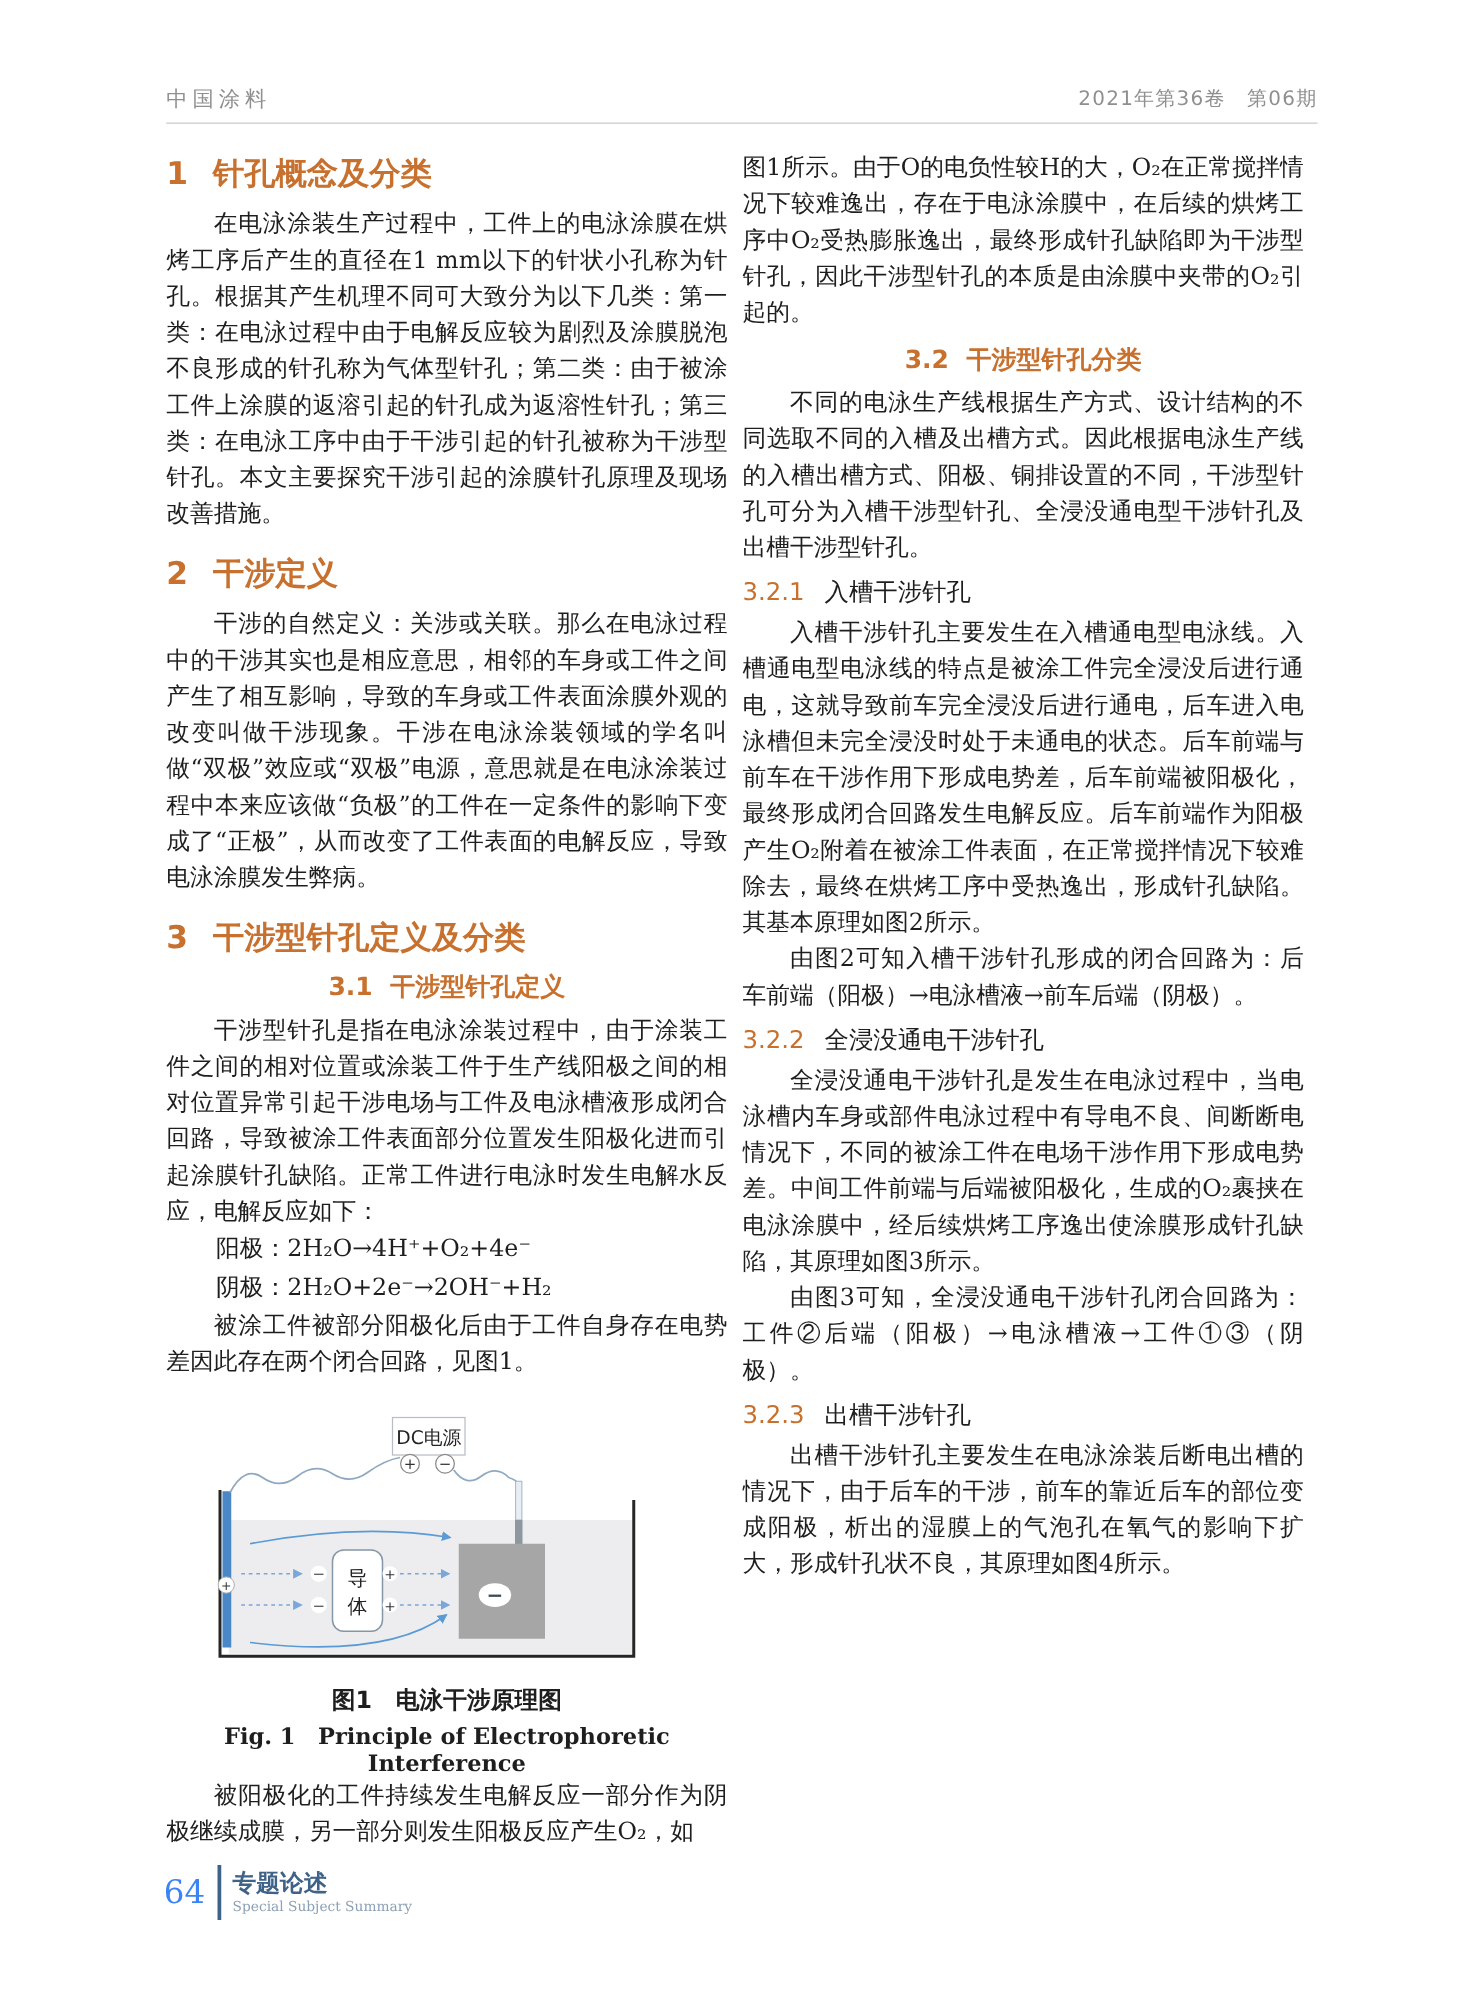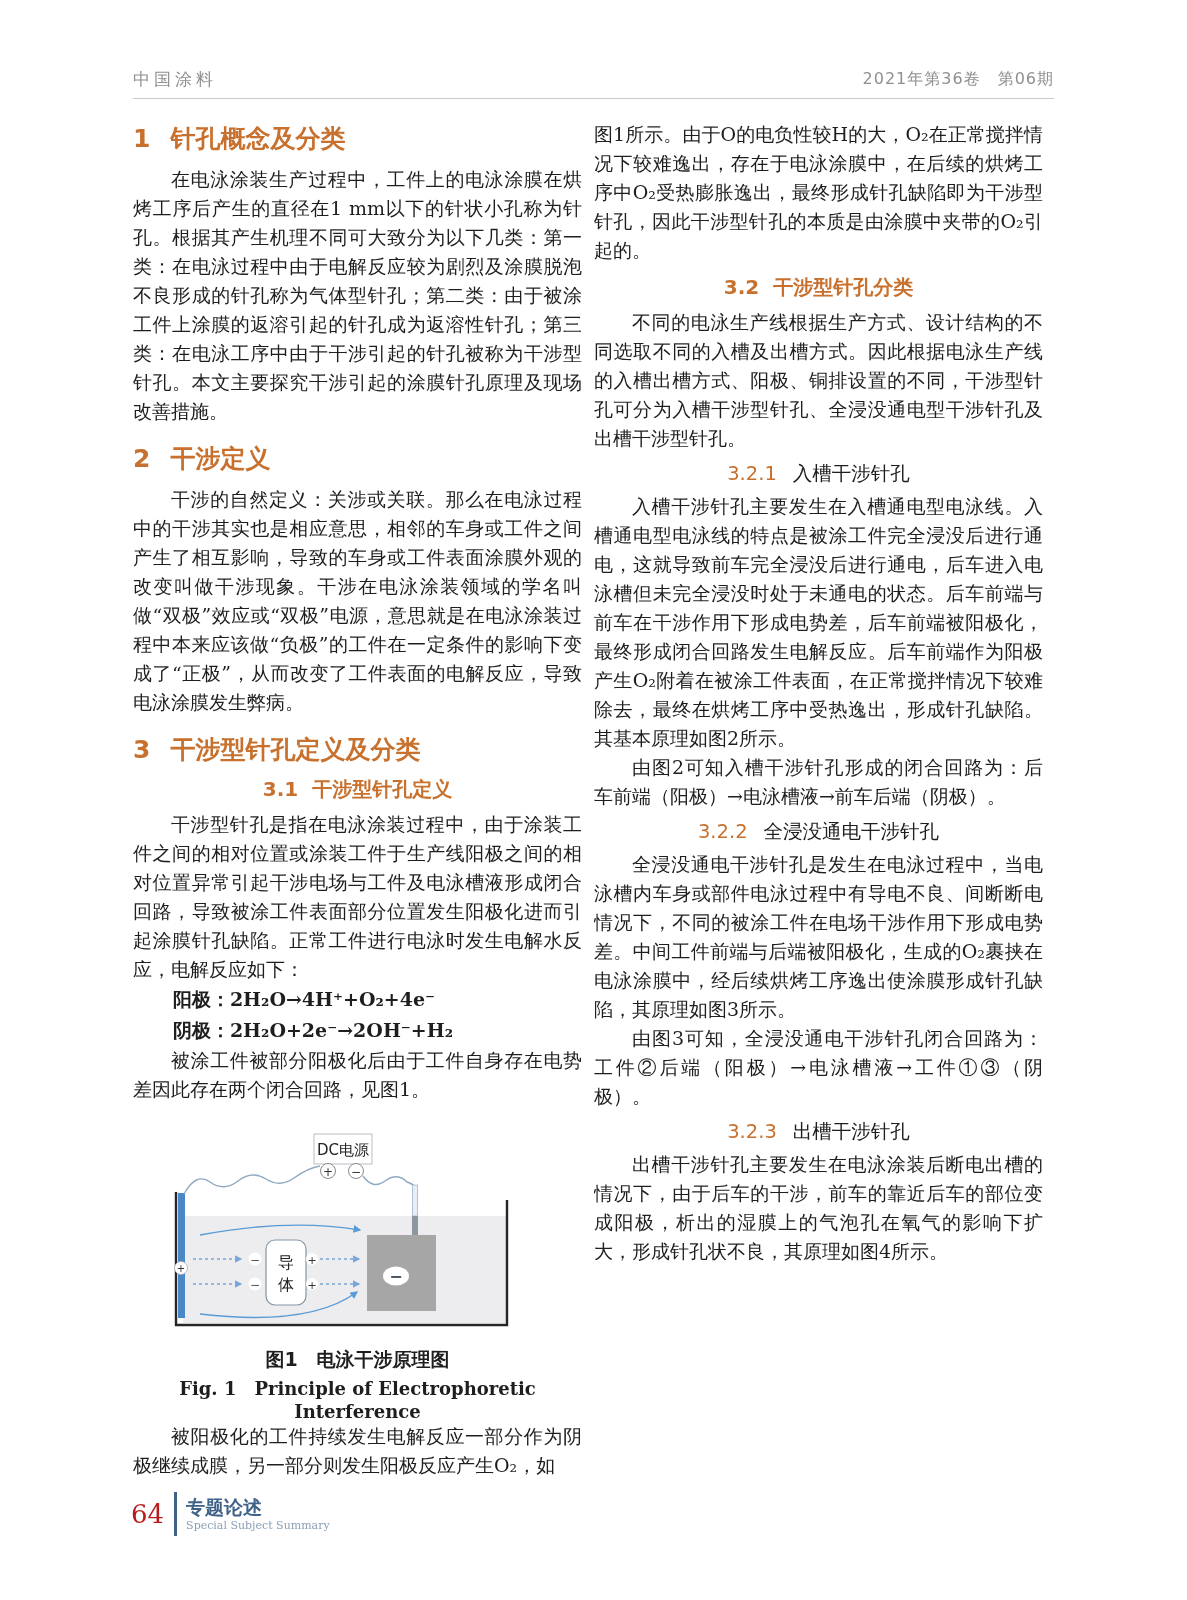--- a/index.html
+++ b/index.html
@@ -12,32 +12,32 @@
   .issue{font-size:16px;color:#8f8f8f;letter-spacing:1px;}
   .content{position:absolute;top:120px;left:133px;display:flex;gap:12px;}
   .col{width:449px;height:1360px;overflow:hidden;}
   h1{font-family:"DejaVu Sans","Liberation Sans",sans-serif;font-size:25px;font-weight:bold;
      color:#c8702d;margin:16px 0 10px 0;}
   h1.first{margin-top:2px;}
   h1 .hnum{margin-right:20px;}
   h2{font-family:"DejaVu Sans","Liberation Sans",sans-serif;font-size:20px;font-weight:bold;
      color:#c8702d;margin:9px 0 7px 0;text-align:center;}
   h2 .hnum{margin-right:14px;}
-  h3{font-size:19.5px;font-weight:normal;color:#1e1e1e;margin:7px 0 5px 0;text-align:center;}
+  h3{font-size:19.5px;font-weight:normal;color:#1e1e1e;margin:7px 0 5px 0;}
   h3 .hnum{font-family:"DejaVu Sans","Liberation Sans",sans-serif;color:#c8702d;margin-right:16px;}
   p.para{font-size:19px;line-height:29px;text-align:justify;margin:0;text-indent:2em;}
   p.no-indent{text-indent:0;}
-  .eq{font-size:19px;line-height:31px;padding-left:2.1em;font-weight:bold;}
+  .eq{font-size:19px;line-height:31px;padding-left:2.1em;}
   .figwrap{text-align:center;margin:14px 0 6px 0;}
   .figcap-zh{font-family:"DejaVu Sans","Liberation Sans",sans-serif;font-size:19px;font-weight:bold;
              text-align:center;margin-top:10px;}
   .figcap-en{font-size:18px;font-weight:bold;text-align:center;margin-top:4px;}
   .after-fig{margin-top:38px;}
   .footer{position:absolute;left:131px;top:1492px;display:flex;align-items:center;}
-  .pagenum{font-size:26px;color:#b91c1c;margin-right:10px;}
+  .pagenum{font-size:26px;color:#3b82f6;margin-right:10px;}
   .fbar{width:3px;height:44px;background:#3f6288;margin-right:9px;}
   .fcol{display:flex;flex-direction:column;justify-content:center;}
   .fzh{font-family:"DejaVu Sans","Liberation Sans",sans-serif;font-size:19px;font-weight:bold;
        color:#3f6288;line-height:22px;}
   .fen{font-size:11px;color:#8ba0b4;line-height:15px;}
   svg text{font-family:"DejaVu Sans","Liberation Sans",sans-serif;}
 </style>
 </head>
 <body>
 

